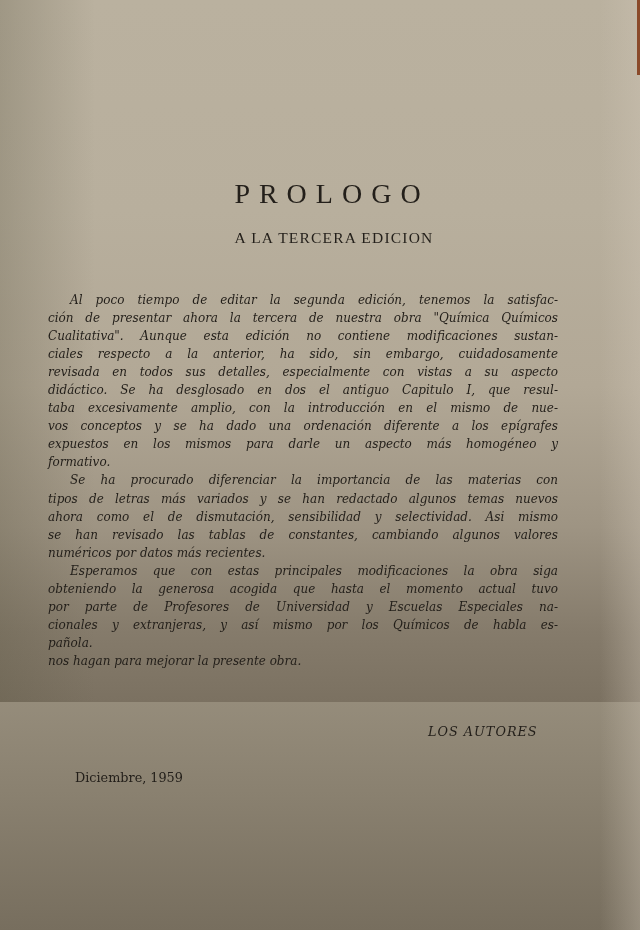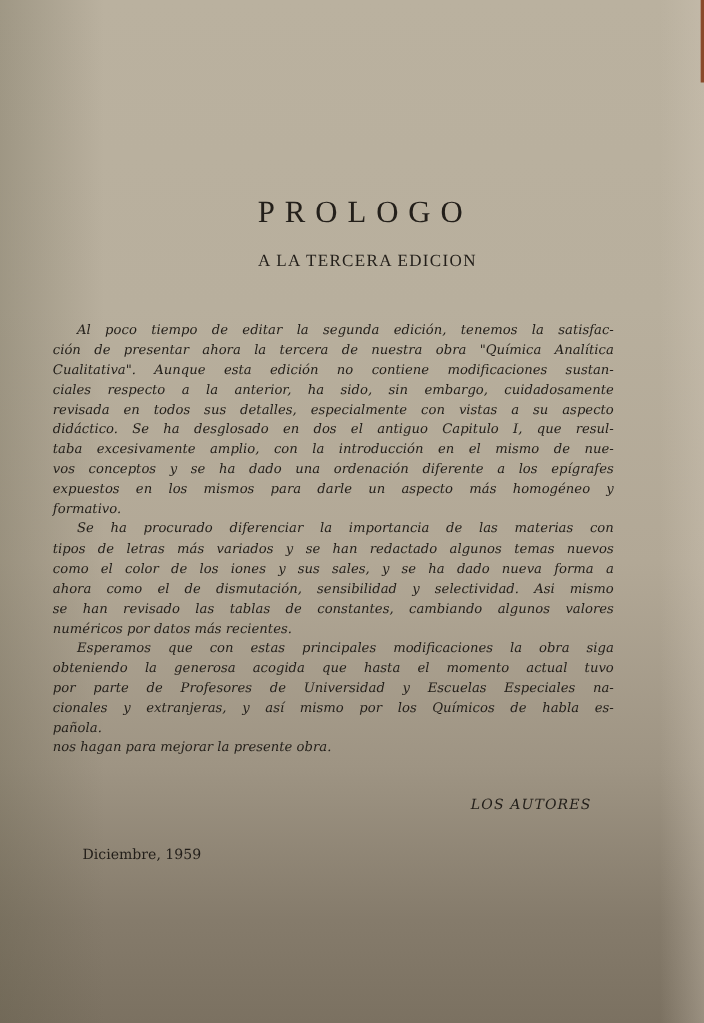--- a/index.html
+++ b/index.html
@@ -3,21 +3,21 @@
 <meta charset="utf-8">
 <style>
   html, body { margin: 0; padding: 0; }
   body {
     width: 640px; height: 930px; overflow: hidden; position: relative;
     background: linear-gradient(180deg, #b9b09e 0%, #b5ac9a 35%, #a79e8c 60%, #8a8170 85%, #776e5e 100%);
     font-family: "DejaVu Serif", serif;
     color: #1d1a16;
   }
   .page {
-    position: absolute; left: 0; top: 0; width: 640px; height: 930px;
+    position: absolute; left: 0; top: 0; width: 640px; height: 702px;
     background:
       linear-gradient(90deg, rgba(90,85,65,0.28) 0px, rgba(90,85,65,0.10) 60px, rgba(0,0,0,0) 95px),
       linear-gradient(180deg, #bab19f 0%, #b8af9d 30%, #b2a896 55%, #9e9483 75%, #857b6b 90%, #7b7161 100%);
   }
   .page-right-shade {
     position: absolute; right: 0; top: 0; width: 40px; height: 930px;
     background: linear-gradient(90deg, rgba(0,0,0,0) 0%, rgba(210,200,185,0.35) 100%);
   }
   .spine-edge {
     position: absolute; right: 0; top: 0; width: 3px; height: 75px;
@@ -68,33 +68,32 @@
 <div class="page">
   <div class="page-right-shade"></div>
   <div class="spine-edge"></div>
 
   <div class="title">PROLOGO</div>
   <div class="subtitle">A LA TERCERA EDICION</div>
 
   <div class="body-text">
 
     <span class="line" style="text-indent:22px">Al poco tiempo de editar la segunda edición, tenemos la satisfac-</span>
-    <span class="line">ción de presentar ahora la tercera de nuestra obra "Química Analítica</span>
+    <span class="line">ción de presentar ahora la tercera de nuestra obra "Química Químicos</span>
     <span class="line">Cualitativa". Aunque esta edición no contiene modificaciones sustan-</span>
     <span class="line">ciales respecto a la anterior, ha sido, sin embargo, cuidadosamente</span>
     <span class="line">revisada en todos sus detalles, especialmente con vistas a su aspecto</span>
     <span class="line">didáctico. Se ha desglosado en dos el antiguo Capitulo I, que resul-</span>
     <span class="line">taba excesivamente amplio, con la introducción en el mismo de nue-</span>
     <span class="line">vos conceptos y se ha dado una ordenación diferente a los epígrafes</span>
     <span class="line">expuestos en los mismos para darle un aspecto más homogéneo y</span>
     <span class="line last">formativo.</span>
 
     <span class="line" style="padding-left:22px">Se ha procurado diferenciar la importancia de las materias con</span>
     <span class="line">tipos de letras más variados y se han redactado algunos temas nuevos</span>
-    <span class="line">como el color de los iones y sus sales, y se ha dado nueva forma a</span>
     <span class="line">ahora como el de dismutación, sensibilidad y selectividad. Asi mismo</span>
     <span class="line">se han revisado las tablas de constantes, cambiando algunos valores</span>
     <span class="line last">numéricos por datos más recientes.</span>
 
     <span class="line" style="padding-left:22px">Esperamos que con estas principales modificaciones la obra siga</span>
     <span class="line">obteniendo la generosa acogida que hasta el momento actual tuvo</span>
     <span class="line">por parte de Profesores de Universidad y Escuelas Especiales na-</span>
     <span class="line">cionales y extranjeras, y así mismo por los Químicos de habla es-</span>
     <span class="line last">pañola.</span>
 

